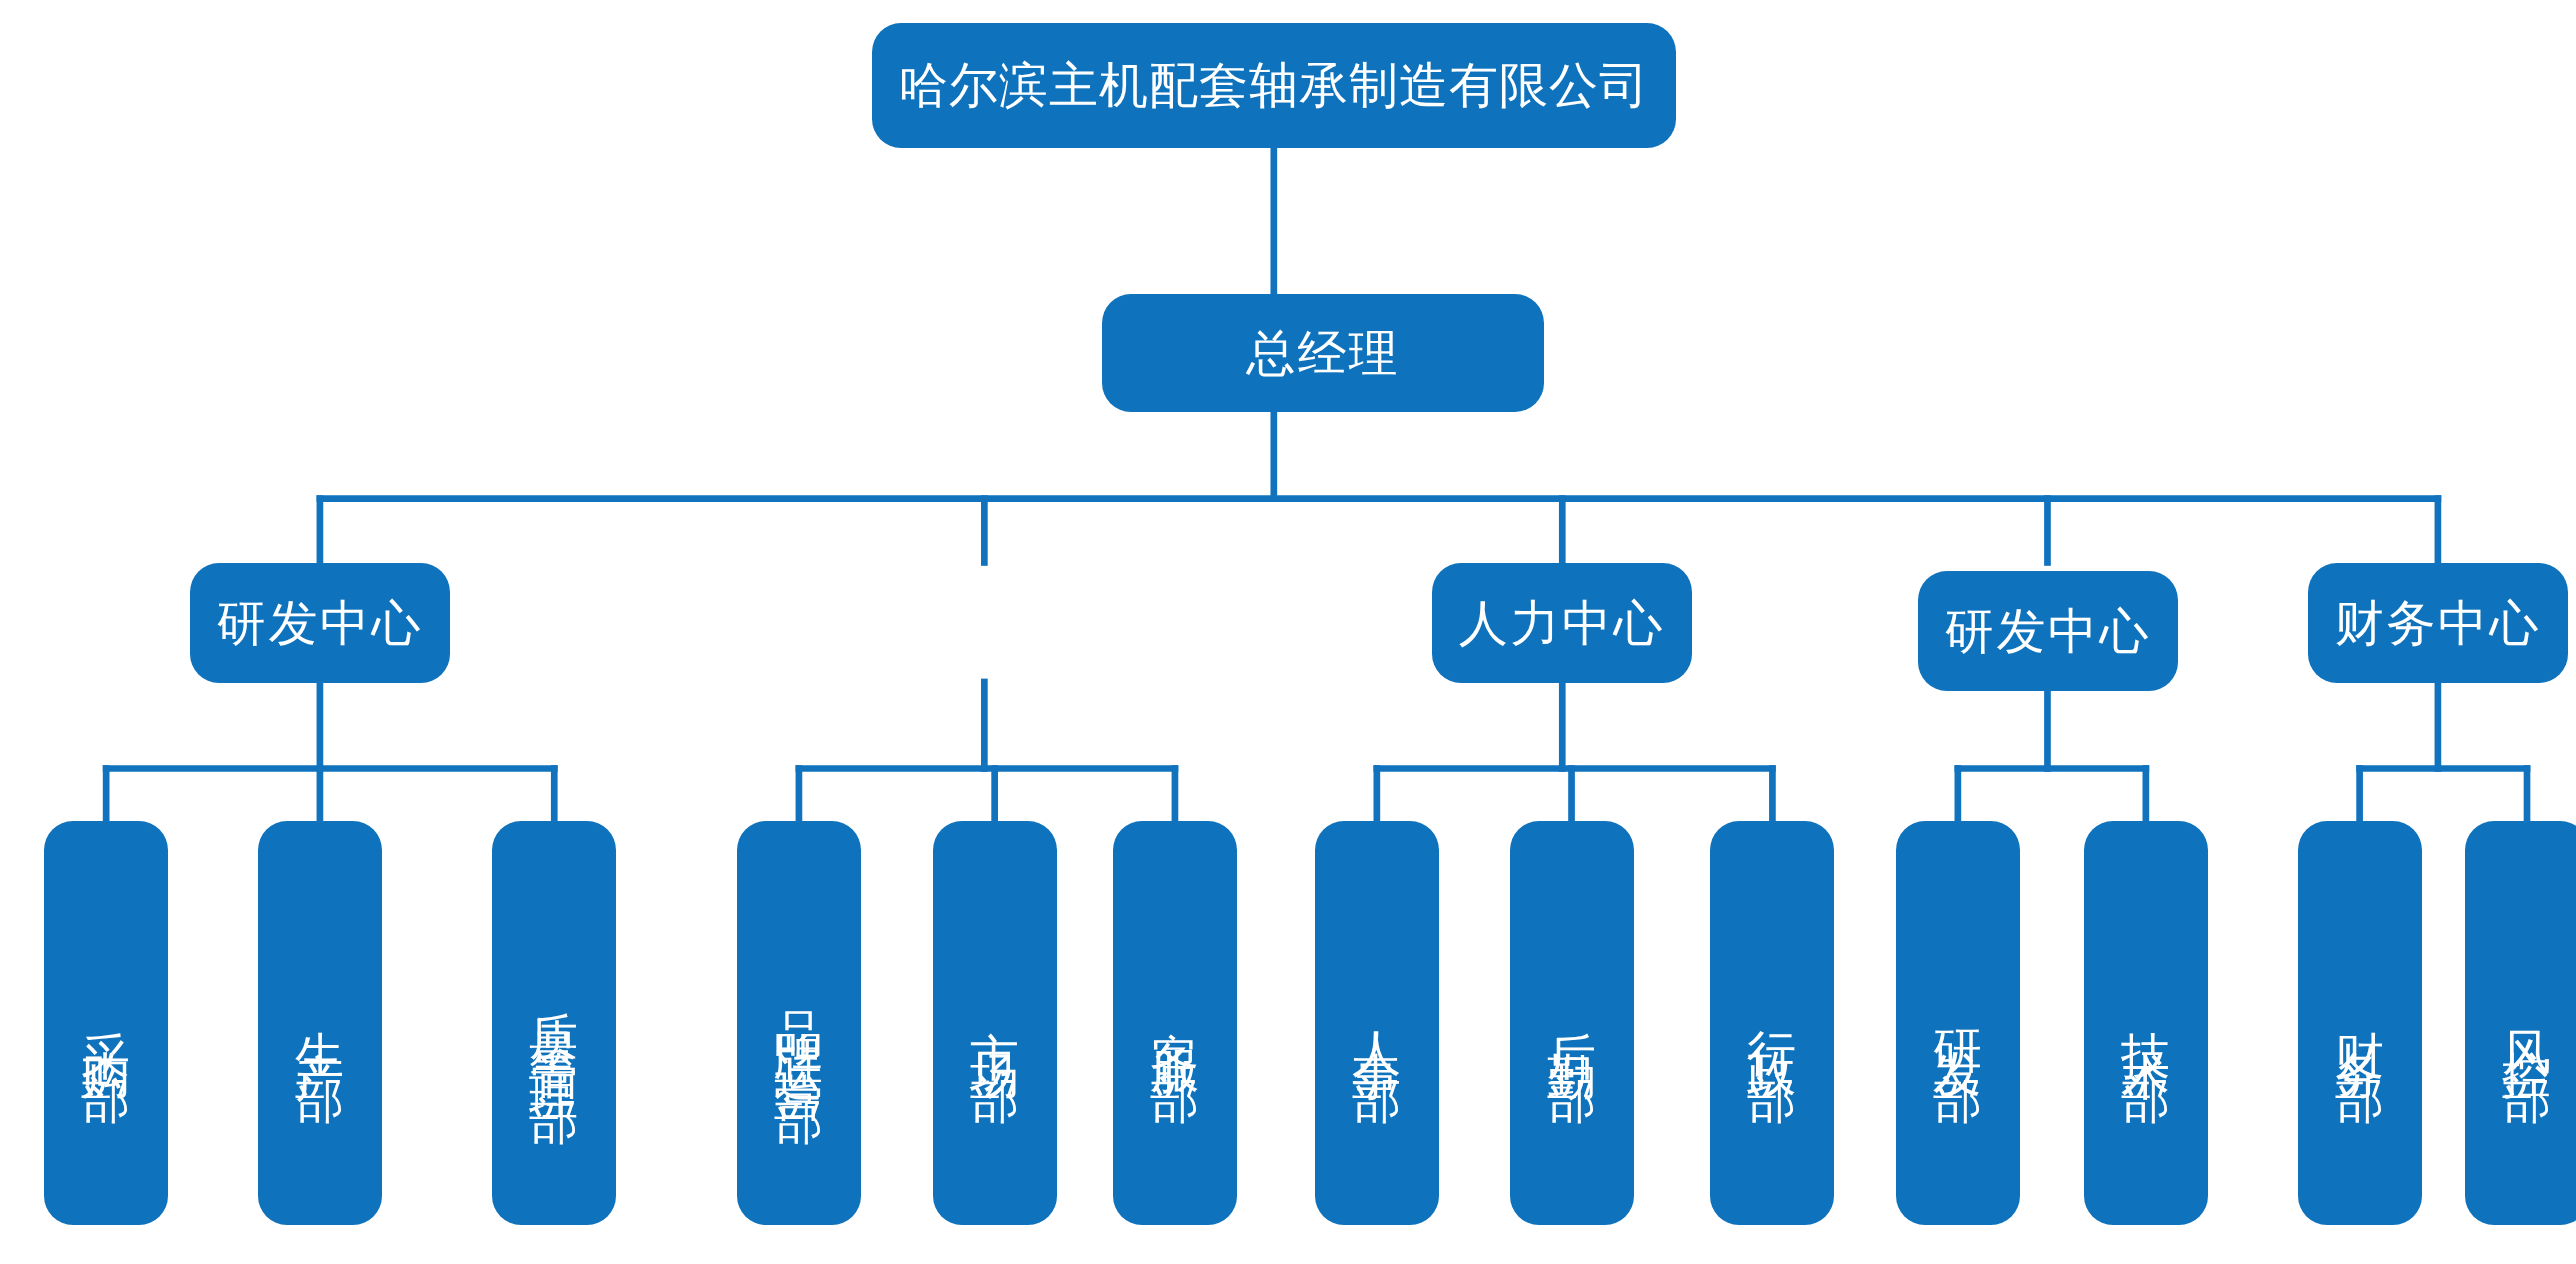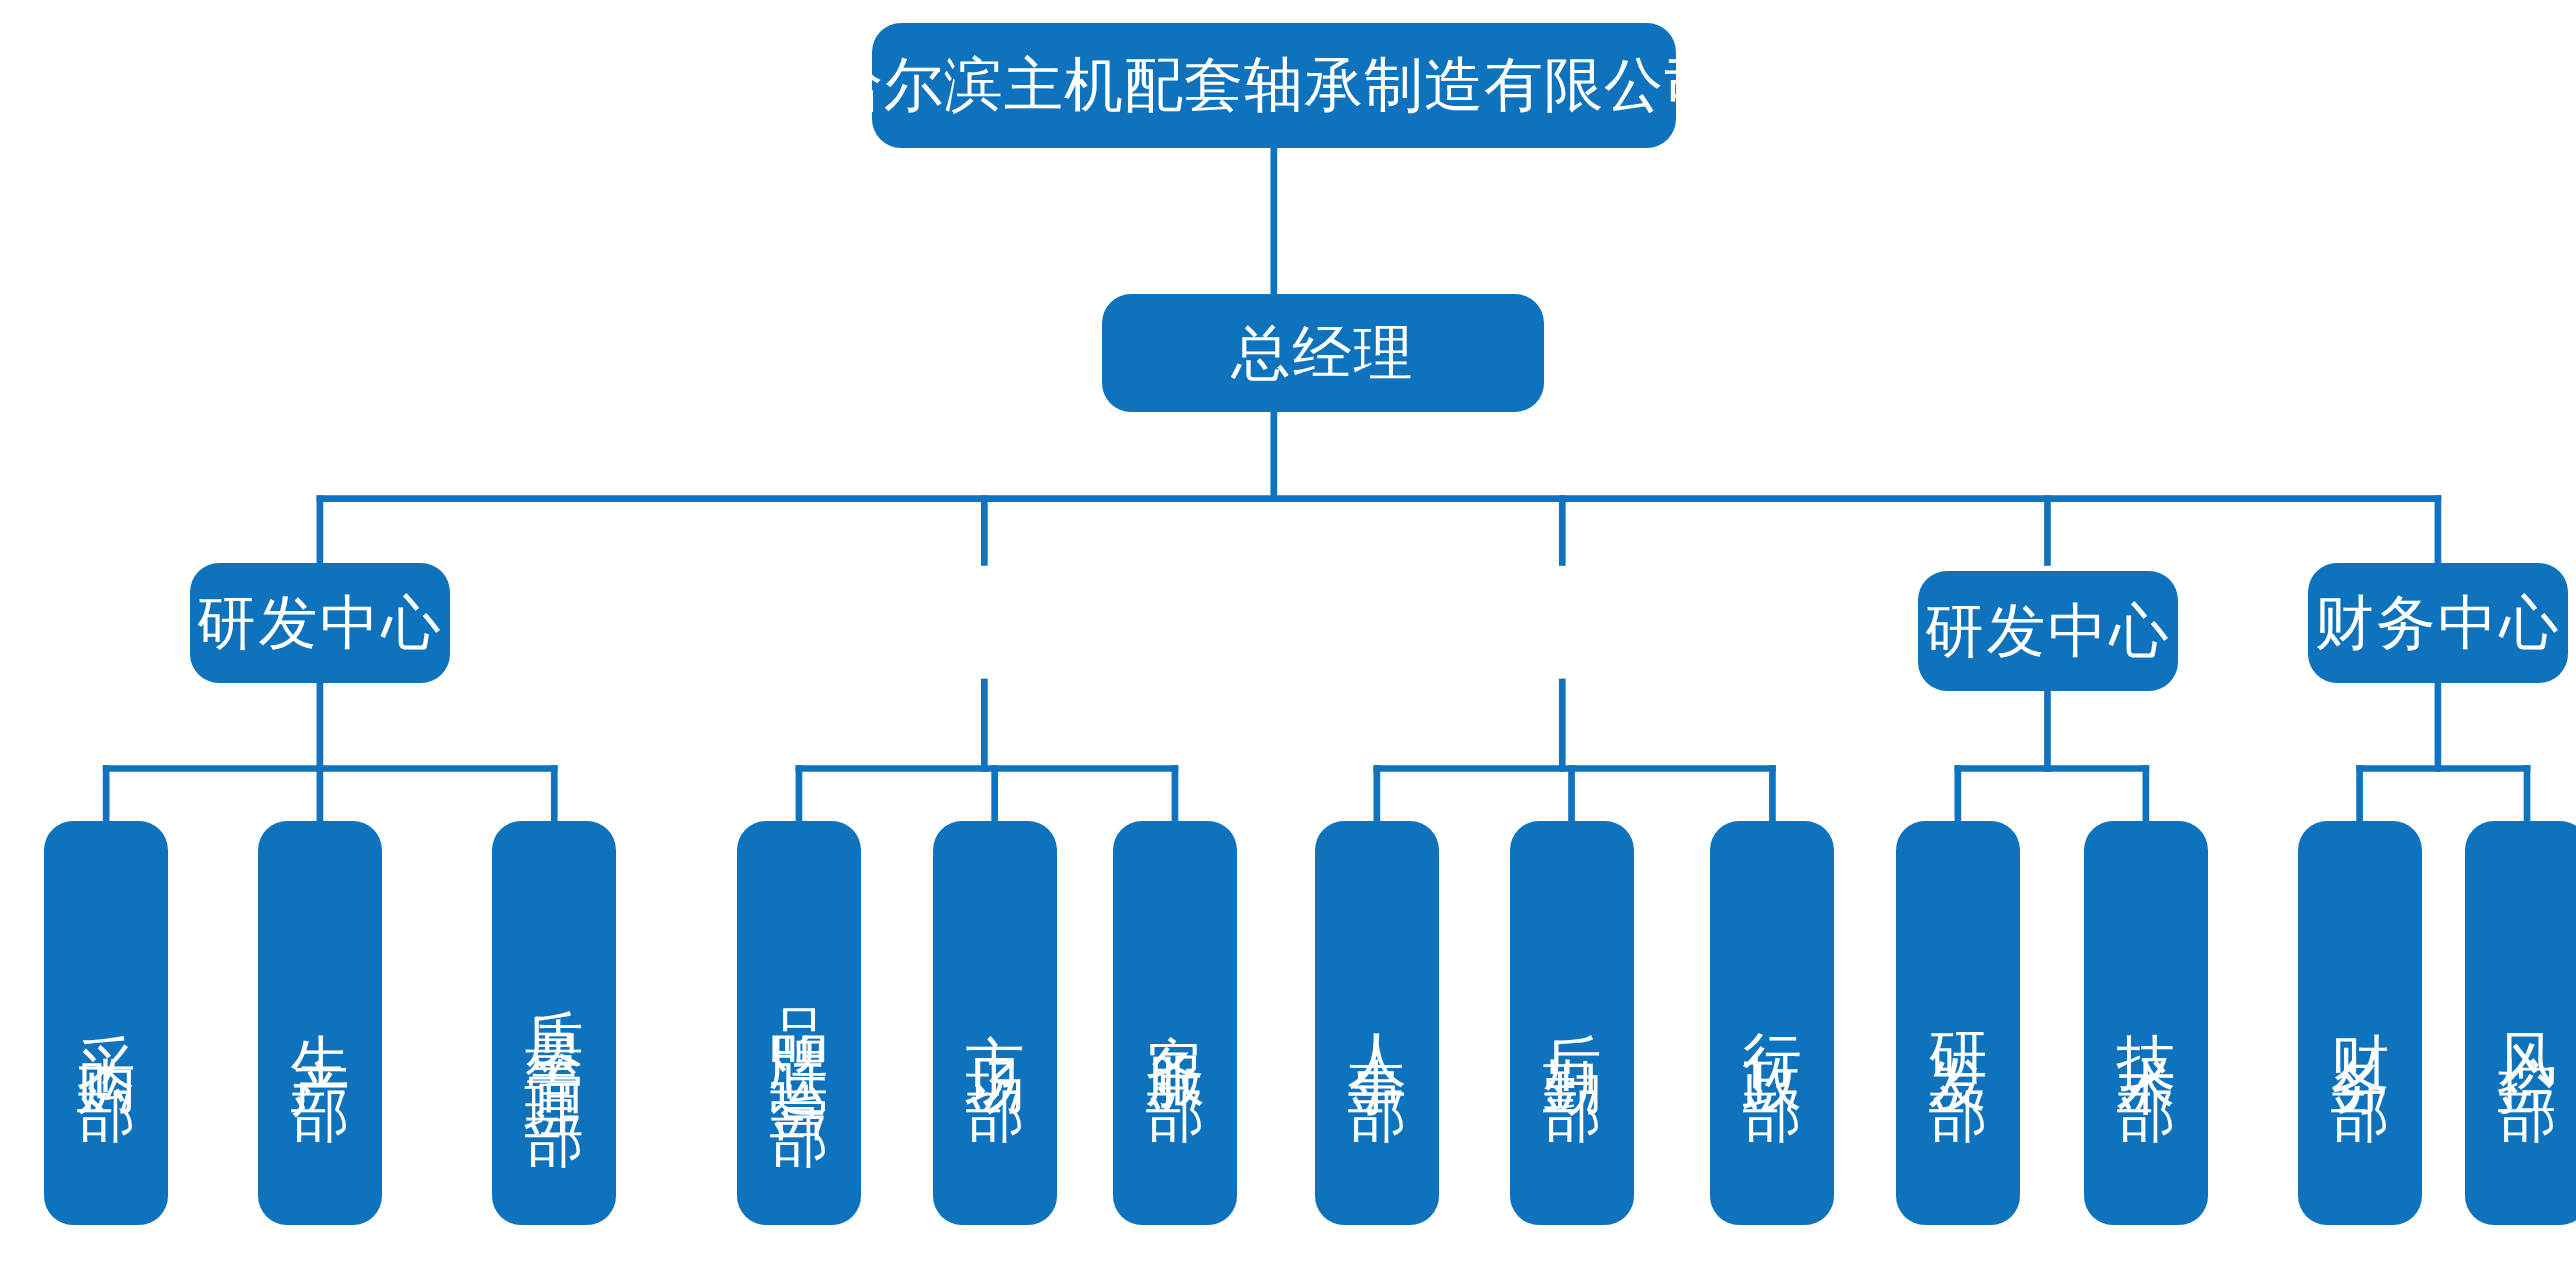--- a/index.html
+++ b/index.html
@@ -33,21 +33,21 @@
     stroke-linecap: square;
   }
   .node {
     position: absolute;
     background: var(--box-fill);
     color: var(--text);
     display: flex;
     align-items: center;
     justify-content: center;
     border-radius: 29px;
-    font-size: 59px;
+    font-size: 49px;
     line-height: 1;
     text-align: center;
     white-space: nowrap;
   }
   .root-node   { letter-spacing: 1px; }
   .gm-node     { letter-spacing: 2.1px; }
   .center-node { letter-spacing: 2.6px; }
   .dept-node {
     writing-mode: vertical-rl;
     letter-spacing: 0.42em;
@@ -99,20 +99,21 @@
     <line x1="4580" y1="1492" x2="4905" y2="1492"></line>
     <line x1="4580" y1="1492" x2="4580" y2="1594"></line>
     <line x1="4905" y1="1492" x2="4905" y2="1594"></line>
   </svg>
 
   <div class="node root-node" style="left:872px; top:23px; width:804px; height:125px;">哈尔滨主机配套轴承制造有限公司</div>
 
   <div class="node gm-node" style="left:1080px; top:294px; width:442px; height:118px;margin-left:22px;">总经理</div>
 
   <div class="node center-node" style="left:190px; top:563px; width:260px; height:120px;">研发中心</div>
+  <div class="node center-node" style="left:1432px; top:563px; width:260px; height:120px;">人力中心</div>
   <div class="node center-node" style="left:1918px; top:563px; width:260px; height:120px;margin-top:8px;">研发中心</div>
   <div class="node center-node" style="left:2308px; top:563px; width:260px; height:120px;text-align:right;">财务中心</div>
 
   <div class="node dept-node" style="left:44px; top:821px; width:124px; height:404px;">采购部</div>
   <div class="node dept-node" style="left:258px; top:821px; width:124px; height:404px;">生产部</div>
   <div class="node dept-node" style="left:492px; top:821px; width:124px; height:404px;">质量管理部</div>
 
   <div class="node dept-node" style="left:737px; top:821px; width:124px; height:404px;">品牌运营部</div>
   <div class="node dept-node" style="left:933px; top:821px; width:124px; height:404px;">市场部</div>
   <div class="node dept-node" style="left:1113px; top:821px; width:124px; height:404px;">客服部</div>

